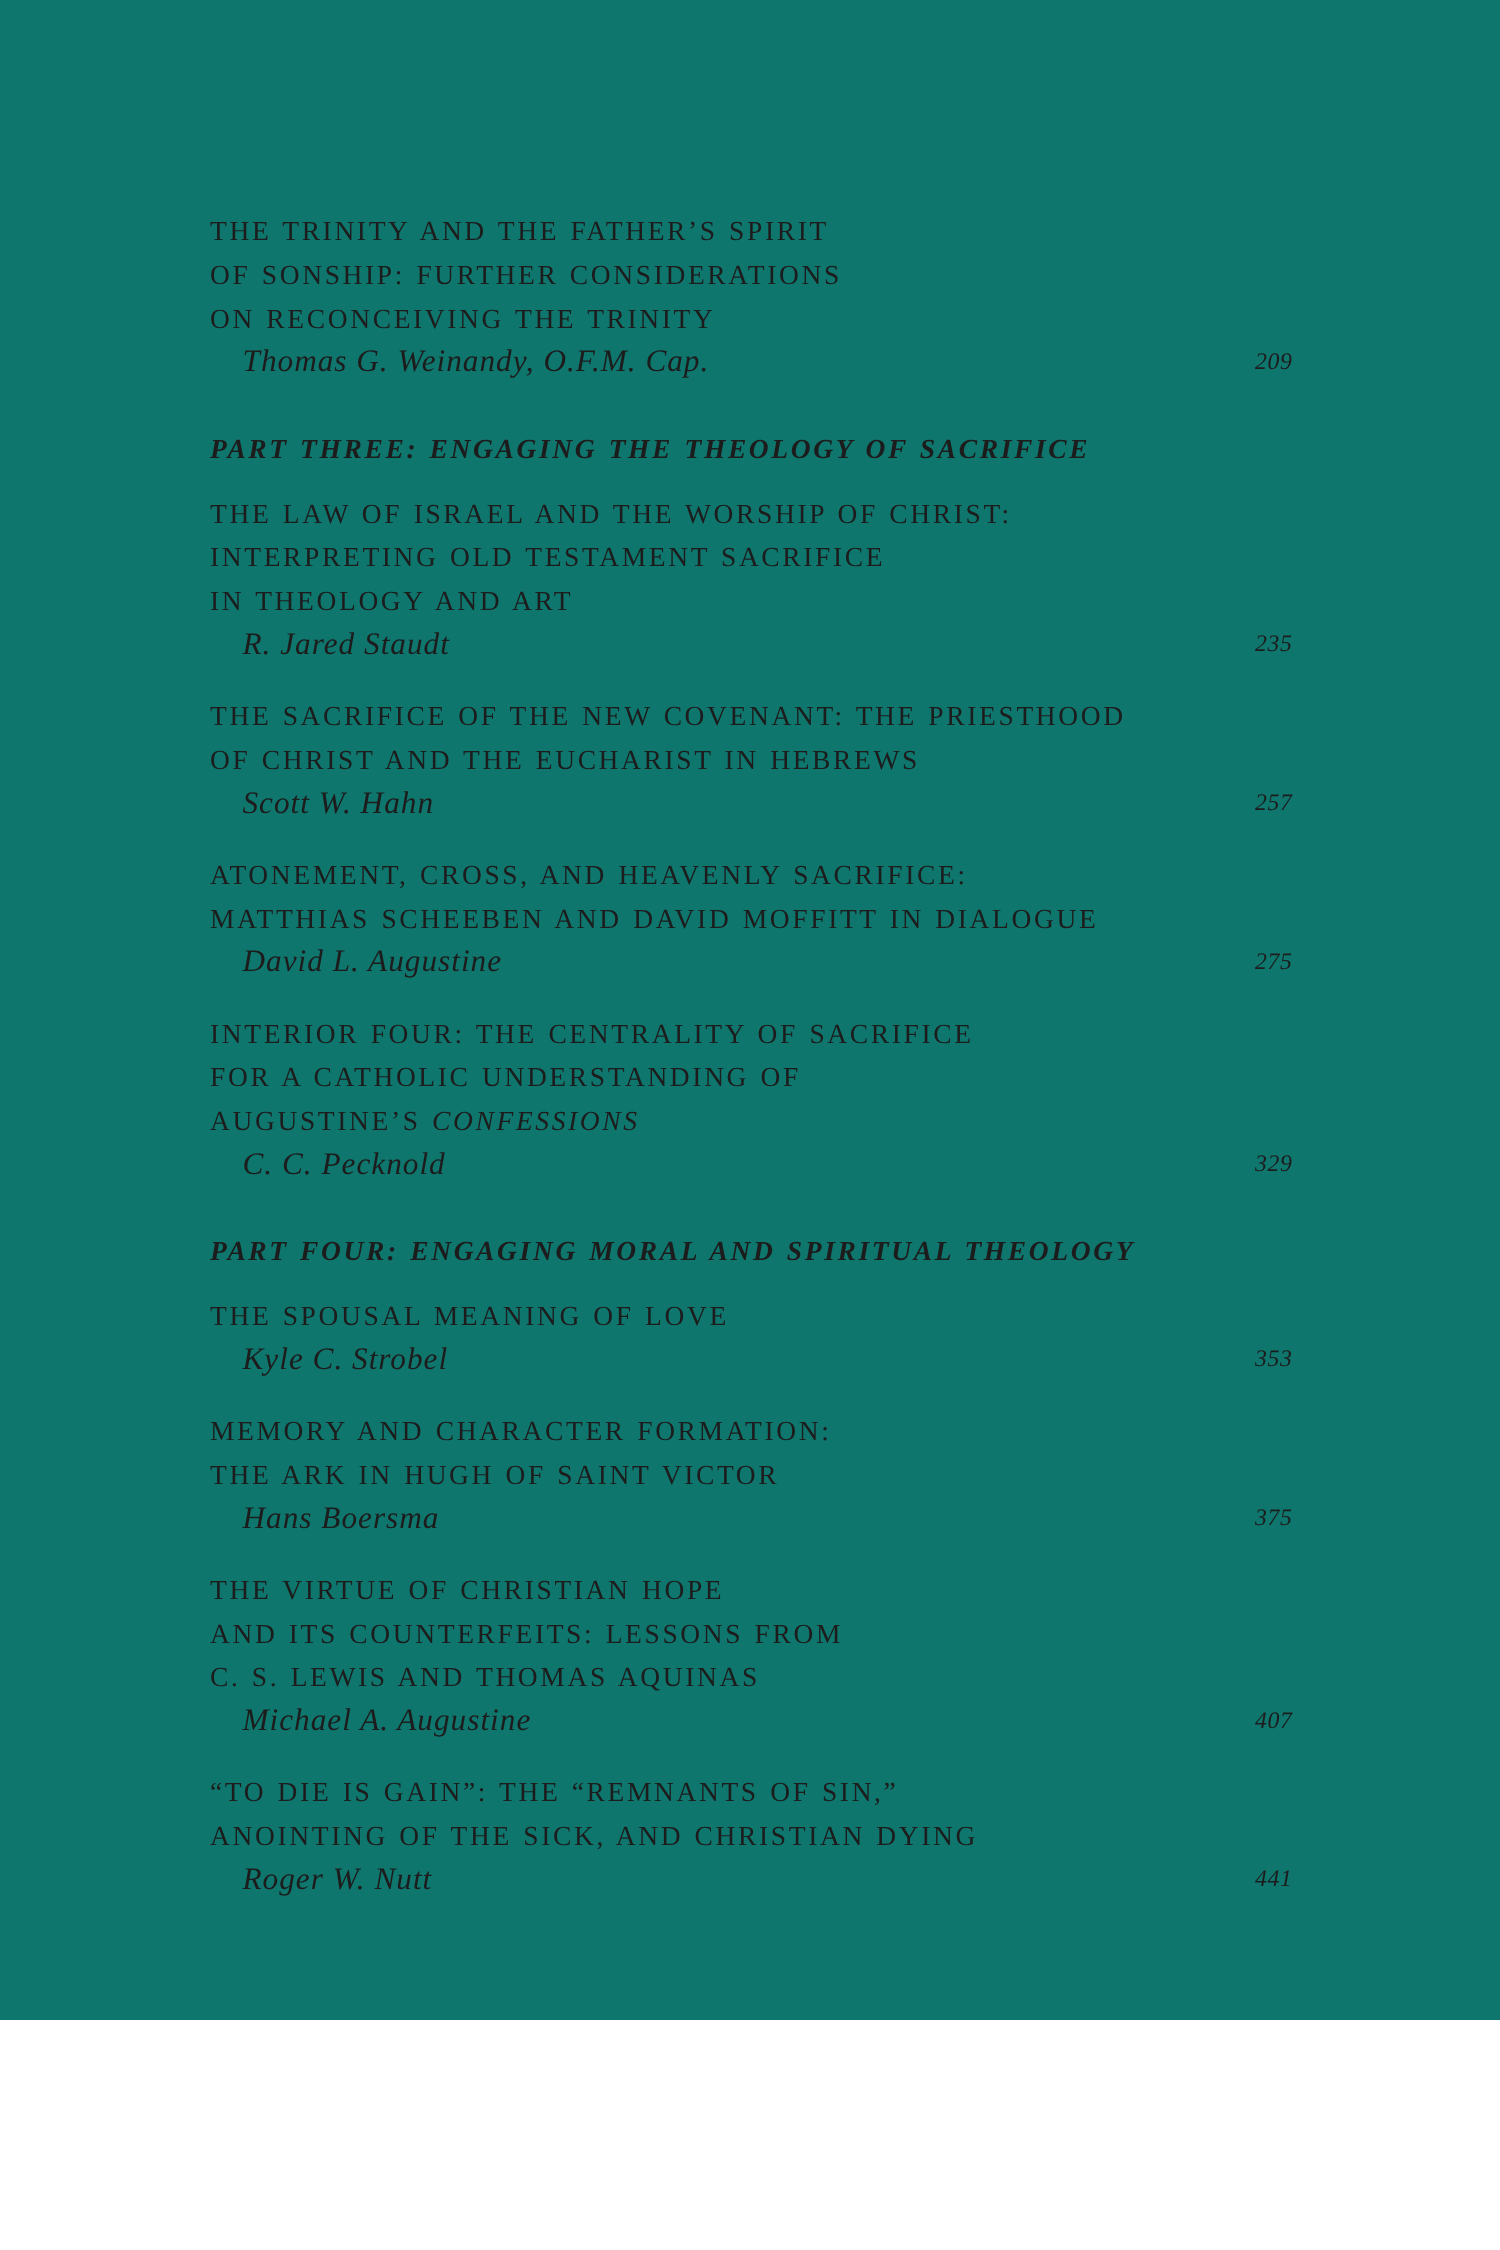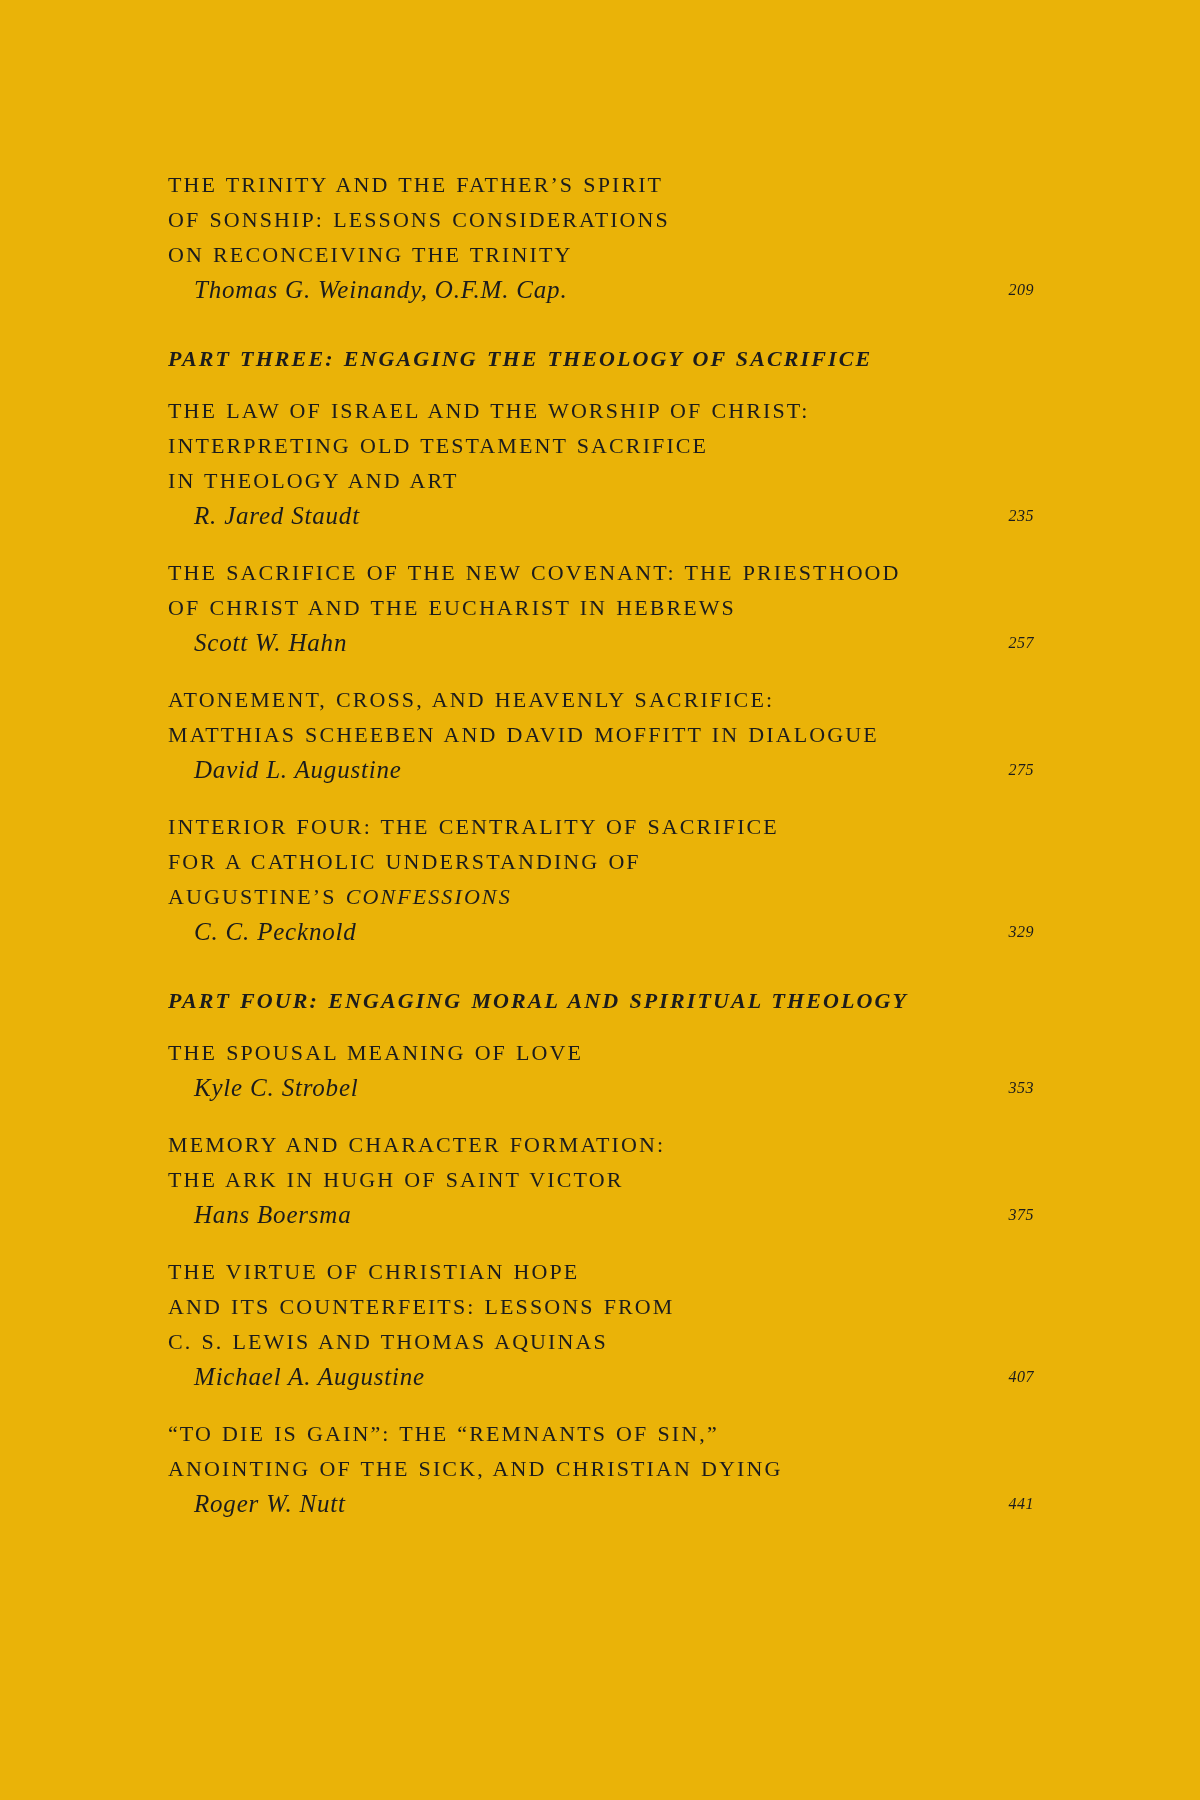--- a/index.html
+++ b/index.html
@@ -9,22 +9,22 @@
   }
   body {
     width: 1200px;
     height: 1800px;
     font-family: "Liberation Serif", serif;
     color: #1c1c1c;
   }
   .page {
     position: relative;
     width: 1200px;
-    height: 1800px;
-    background: #eab308;
+    height: 1616px;
+    background: #0f766e;
     overflow: hidden;
   }
   .toc {
     position: absolute;
     left: 168px;
     top: 167px;
     width: 866px;
   }
   .entry {
     margin: 0 0 22px 0;
@@ -54,36 +54,36 @@
     line-height: 35px;
   }
   .author {
     font-style: italic;
     font-size: 25px;
     letter-spacing: 0.8px;
     white-space: nowrap;
   }
   .pagenum {
     font-style: italic;
-    font-size: 16px;
+    font-size: 19px;
     letter-spacing: 0.5px;
   }
   .italic-title {
     font-style: italic;
   }
 </style>
 </head>
 <body>
 
 <div class="page">
   <main class="toc">
 
     <section class="entry">
       <div class="title-line">THE TRINITY AND THE FATHER’S SPIRIT</div>
-      <div class="title-line">OF SONSHIP: LESSONS CONSIDERATIONS</div>
+      <div class="title-line">OF SONSHIP: FURTHER CONSIDERATIONS</div>
       <div class="title-line">ON RECONCEIVING THE TRINITY</div>
       <div class="author-row">
         <span class="author">Thomas G. Weinandy, O.F.M. Cap.</span>
         <span class="pagenum">209</span>
       </div>
     </section>
 
     <div class="part-heading">PART THREE: ENGAGING THE THEOLOGY OF SACRIFICE</div>
 
     <section class="entry">

